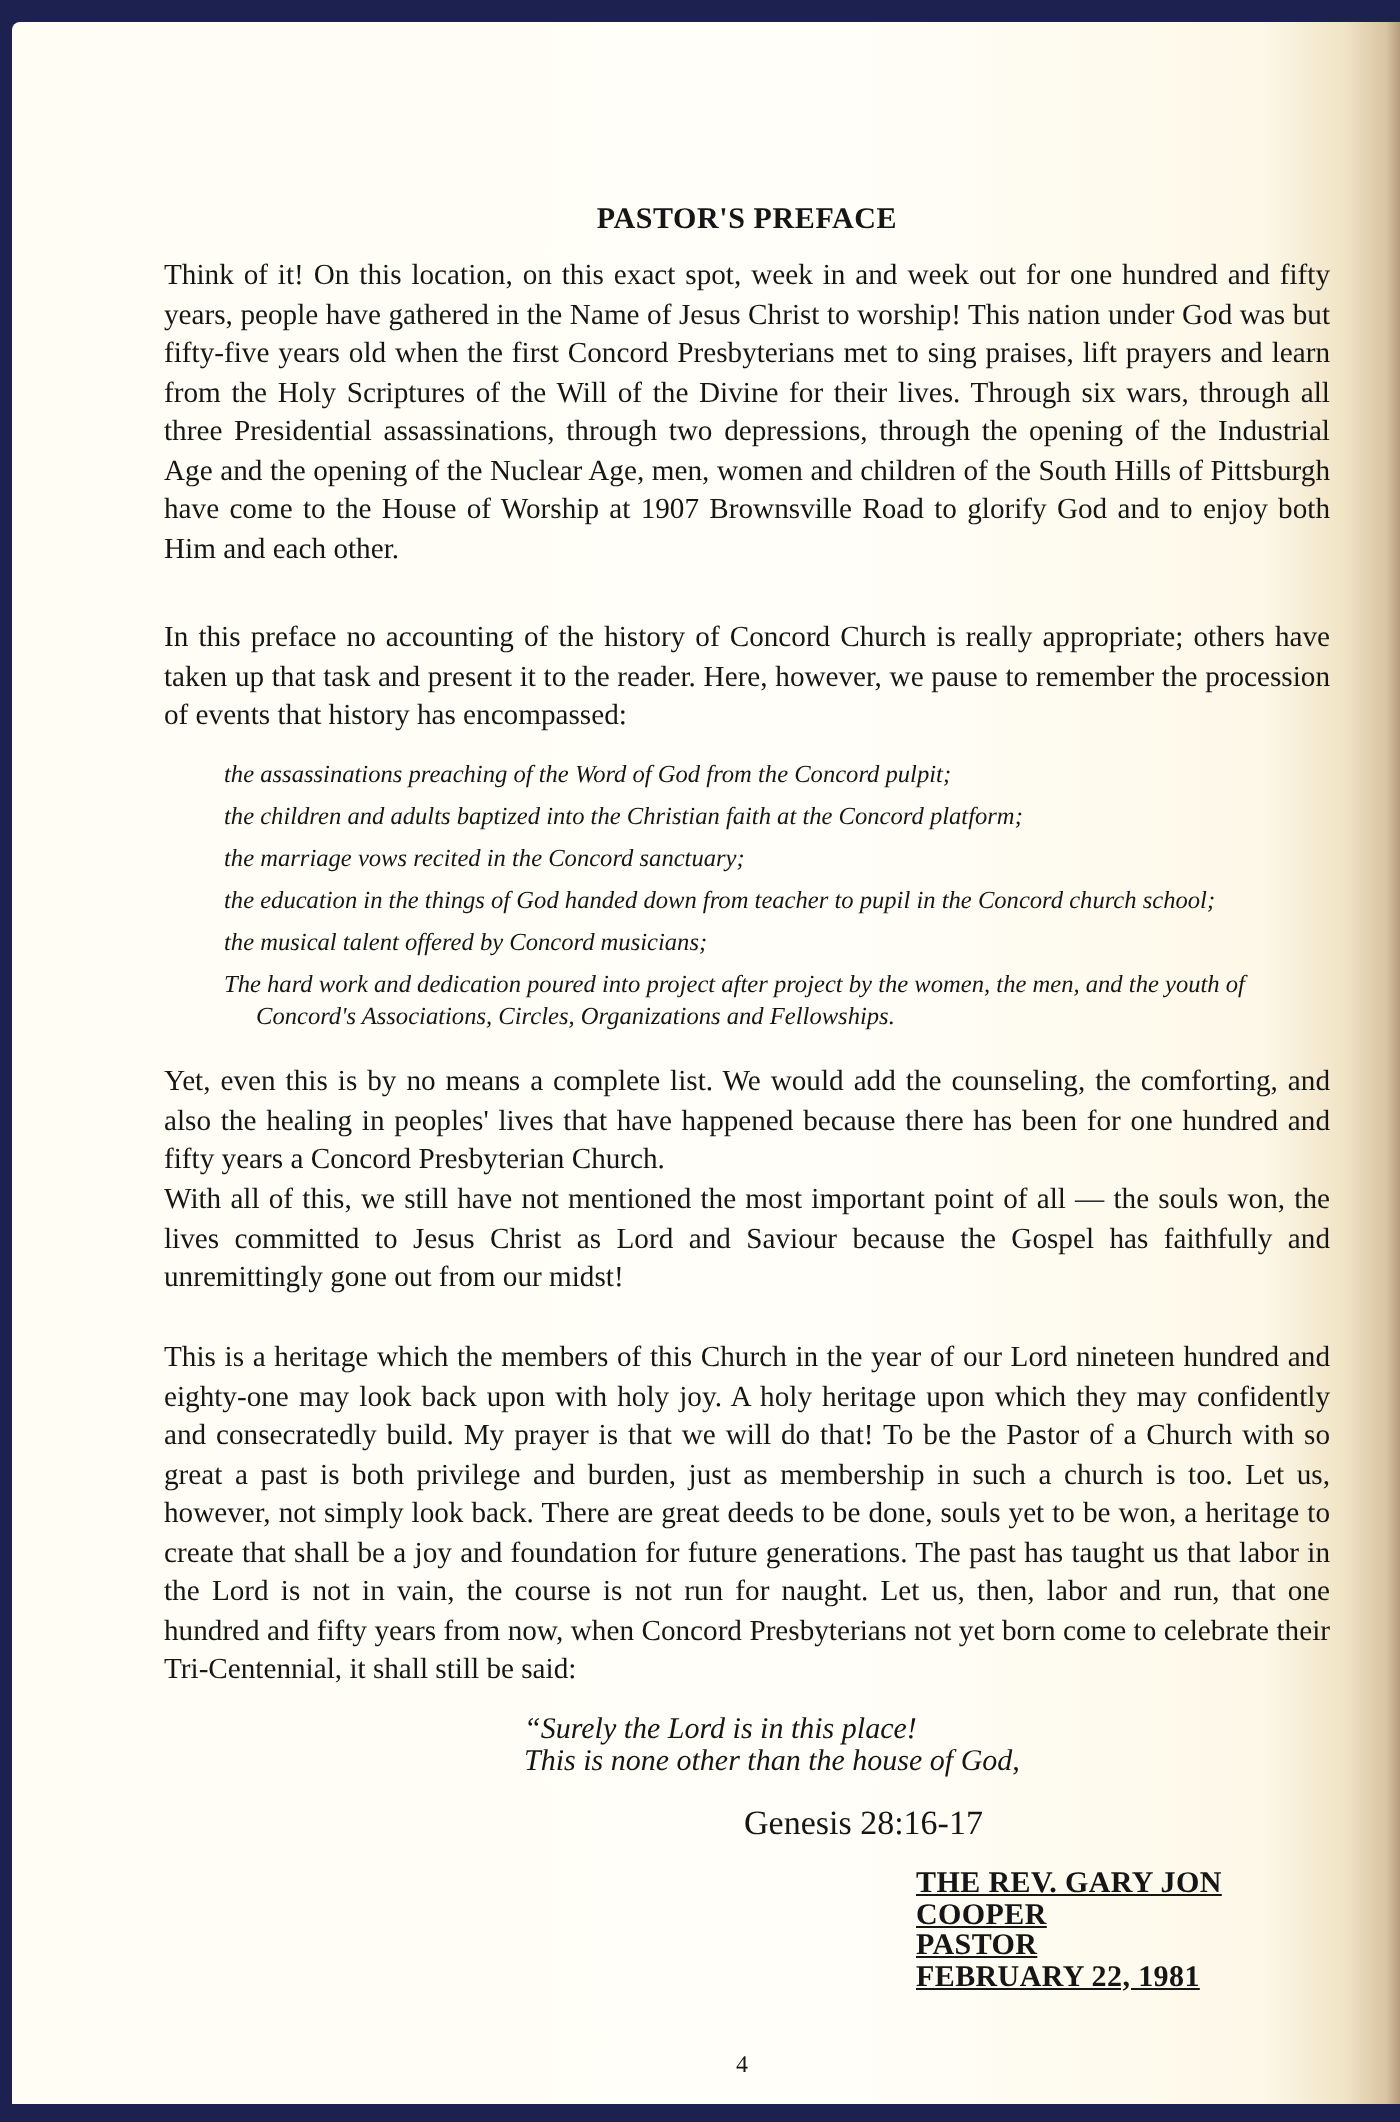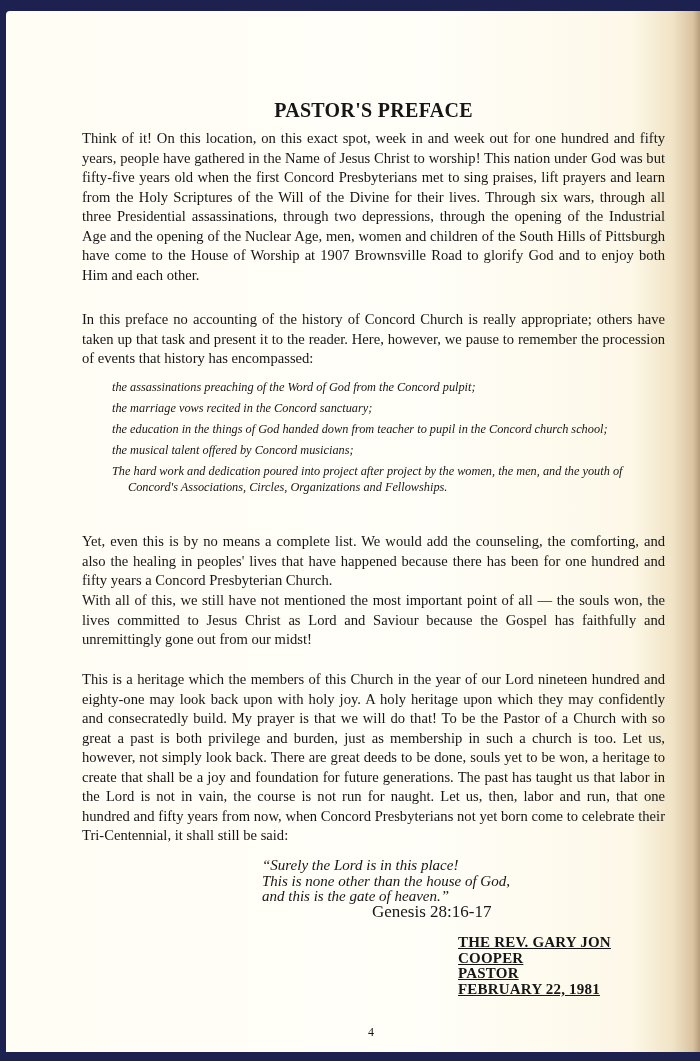--- a/index.html
+++ b/index.html
@@ -33,21 +33,21 @@
       line-height: 19.5px;
     }
     .title {
       position: absolute;
       top: 90px;
       left: 0;
       width: 583px;
       text-align: center;
       font-family: "Liberation Serif", serif;
       font-weight: bold;
-      font-size: 20px;
+      font-size: 15px;
       letter-spacing: 0.3px;
       margin: 0;
     }
     .para {
       position: absolute;
       left: 0;
       width: 583px;
       text-align: justify;
       margin: 0;
     }
@@ -115,34 +115,34 @@
 
 <div class="page">
   <div class="content">
     <h1 class="title">PASTOR'S PREFACE</h1>
 
     <p class="para p1">Think of it! On this location, on this exact spot, week in and week out for one hundred and fifty years, people have gathered in the Name of Jesus Christ to worship! This nation under God was but fifty-five years old when the first Concord Presbyterians met to sing praises, lift prayers and learn from the Holy Scriptures of the Will of the Divine for their lives. Through six wars, through all three Presidential assassinations, through two depressions, through the opening of the Industrial Age and the opening of the Nuclear Age, men, women and children of the South Hills of Pittsburgh have come to the House of Worship at 1907 Brownsville Road to glorify God and to enjoy both Him and each other.</p>
     <p class="para p2">In this preface no accounting of the history of Concord Church is really appropriate; others have taken up that task and present it to the reader. Here, however, we pause to remember the procession of events that history has encompassed:</p>
 
     <ul class="list">
       <li>the assassinations preaching of the Word of God from the Concord pulpit;</li>
+      <li>the children and adults baptized into the Christian faith at the Concord platform;</li>
       <li>the marriage vows recited in the Concord sanctuary;</li>
       <li>the education in the things of God handed down from teacher to pupil in the Concord church school;</li>
       <li>the musical talent offered by Concord musicians;</li>
       <li>The hard work and dedication poured into project after project by the women, the men, and the youth of Concord's Associations, Circles, Organizations and Fellowships.</li>
     </ul>
 
     <p class="para p3">Yet, even this is by no means a complete list. We would add the counseling, the comforting, and also the healing in peoples' lives that have happened because there has been for one hundred and fifty years a Concord Presbyterian Church.</p>
     <p class="para p4">With all of this, we still have not mentioned the most important point of all — the souls won, the lives committed to Jesus Christ as Lord and Saviour because the Gospel has faithfully and unremittingly gone out from our midst!</p>
     <p class="para p5">This is a heritage which the members of this Church in the year of our Lord nineteen hundred and eighty-one may look back upon with holy joy. A holy heritage upon which they may confidently and consecratedly build. My prayer is that we will do that! To be the Pastor of a Church with so great a past is both privilege and burden, just as membership in such a church is too. Let us, however, not simply look back. There are great deeds to be done, souls yet to be won, a heritage to create that shall be a joy and foundation for future generations. The past has taught us that labor in the Lord is not in vain, the course is not run for naught. Let us, then, labor and run, that one hundred and fifty years from now, when Concord Presbyterians not yet born come to celebrate their Tri-Centennial, it shall still be said:</p>
 
     <p class="verse">
       <span>“Surely the Lord is in this place!</span>
       <span>This is none other than the house of God,</span>
-      <span>and this is the gate of heaven.”</span>
     </p>
     <p class="citation">Genesis 28:16-17</p>
 
     <p class="signature">
       <span>THE REV. GARY JON COOPER</span>
       <span>PASTOR</span>
       <span>FEBRUARY 22, 1981</span>
     </p>
 
     <p class="page-number">4</p>

